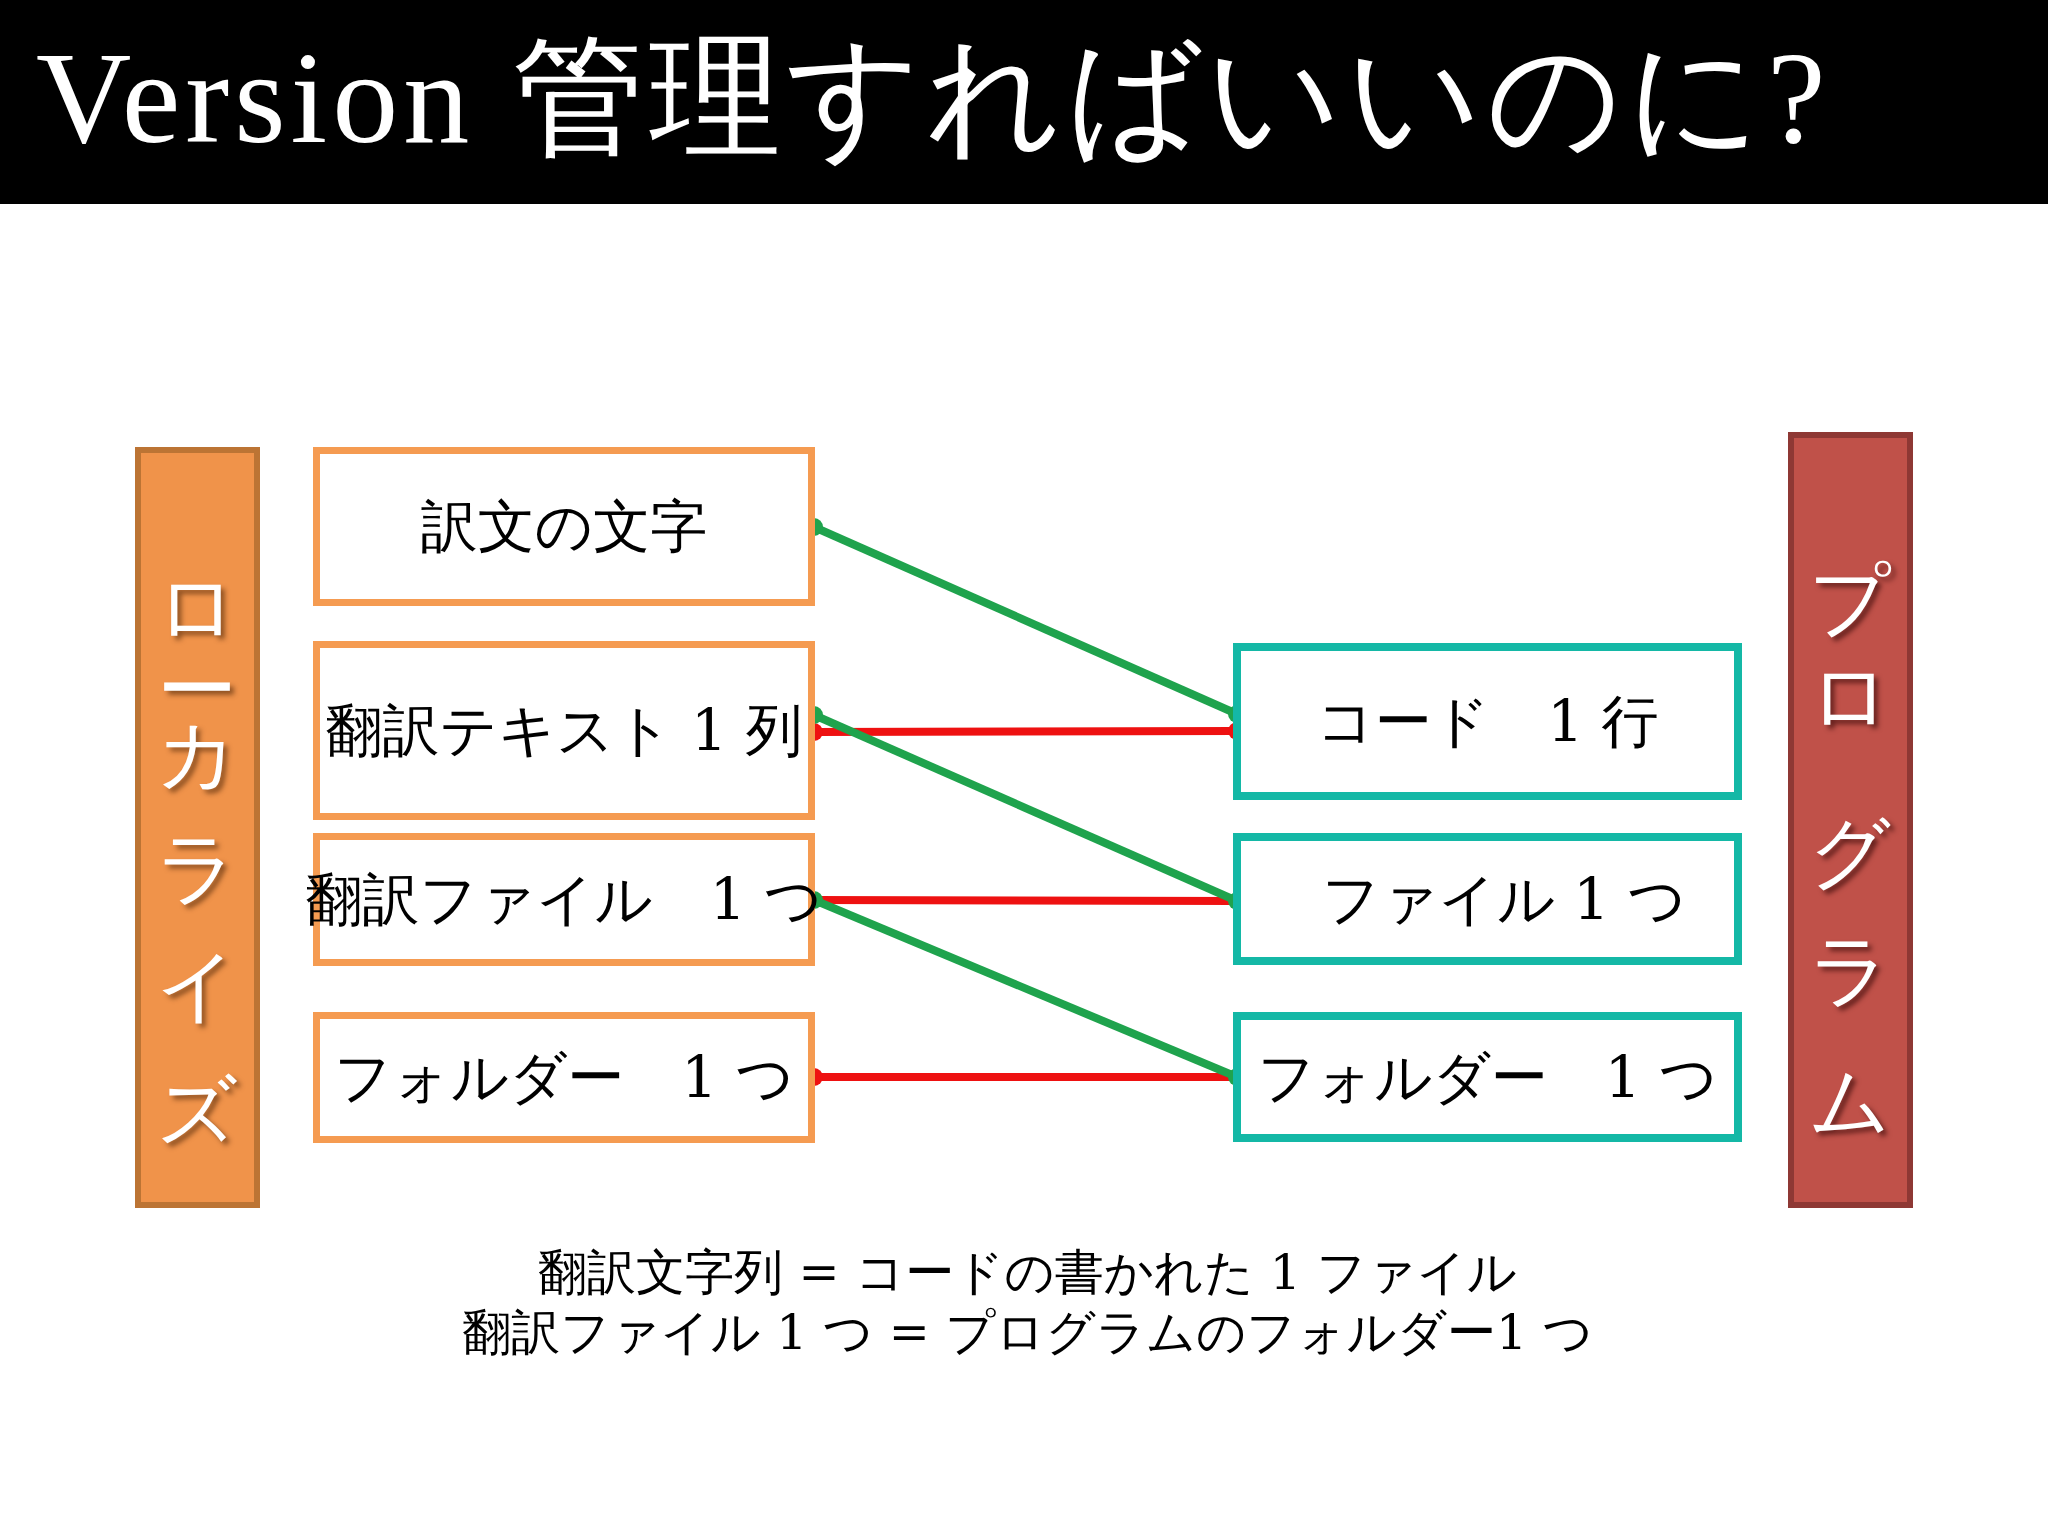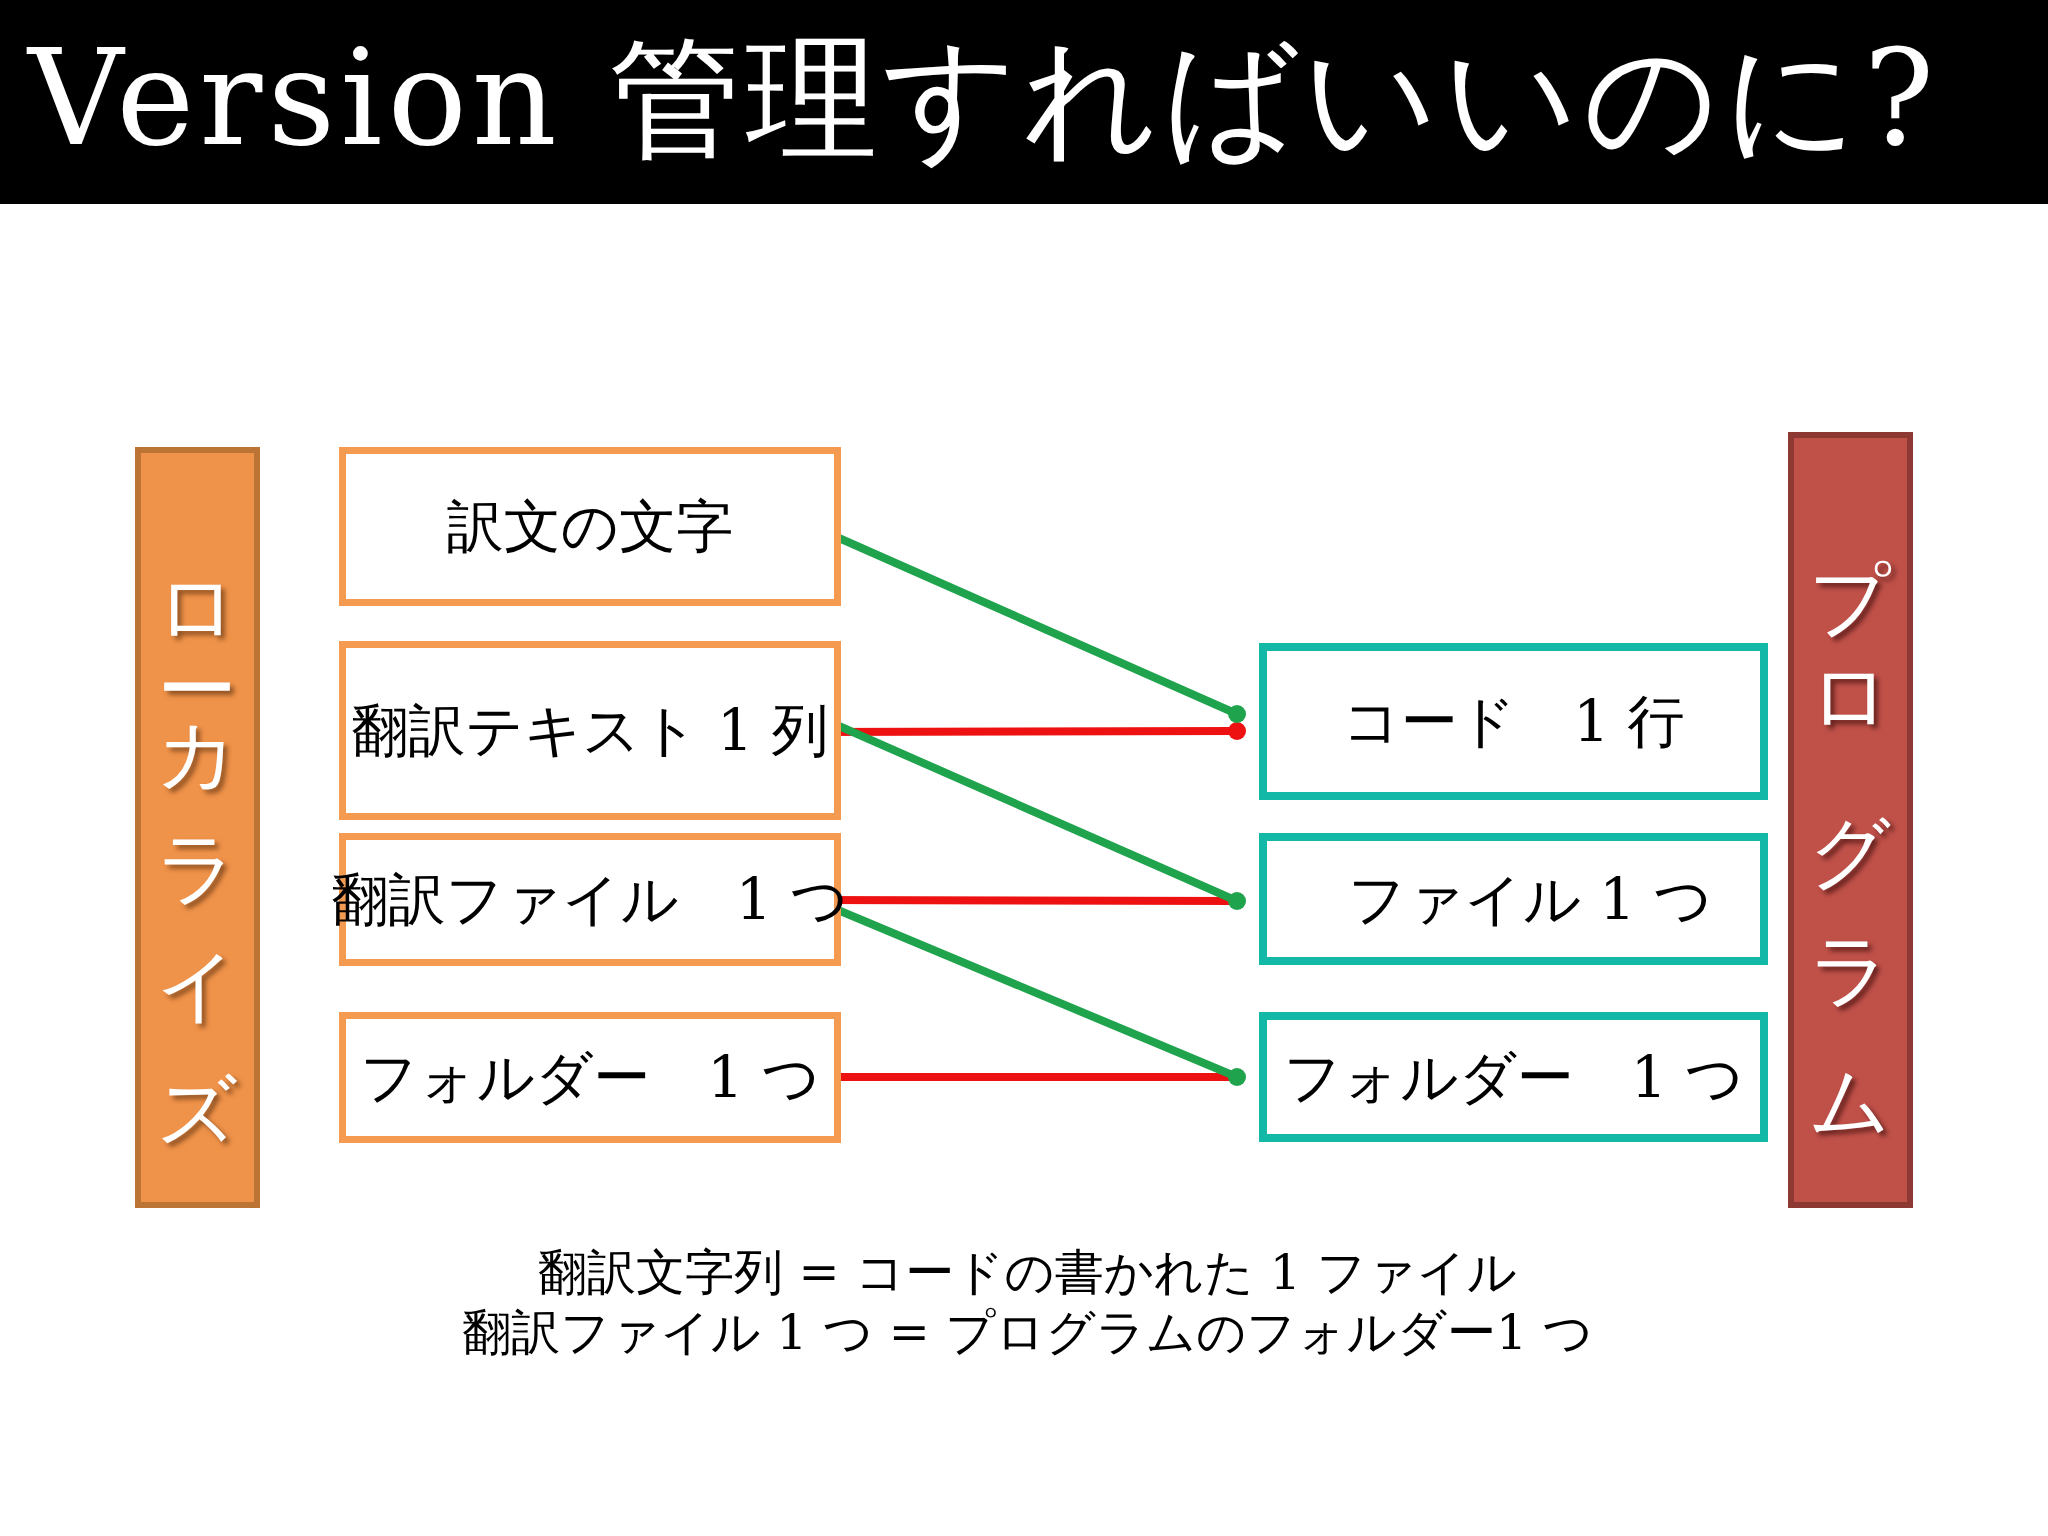--- a/index.html
+++ b/index.html
@@ -8,21 +8,21 @@
     width:2048px;height:1536px;
     background:#ffffff;
     overflow:hidden;
     font-family:"DejaVu Serif","Liberation Serif",serif;
   }
   
   .title-bar{
     position:absolute;left:0;top:0;width:2048px;height:204px;
     background:#000000;
     display:flex;align-items:center;
-    padding-left:28px;box-sizing:border-box;
+    padding-left:36px;box-sizing:border-box;font-family:Liberation Serif, serif;
   }
   .title-text{
     color:#ffffff;font-size:132px;letter-spacing:5px;
     white-space:nowrap;line-height:1;
     transform:translateY(-4px);
   }
   
   .vbar{
     position:absolute;box-sizing:border-box;
     display:flex;align-items:center;justify-content:center;
@@ -38,21 +38,21 @@
   }
   .left-vbar .vbar-label{font-size:80px;letter-spacing:22px;}
   .right-vbar{
     left:1788px;top:432px;width:125px;height:776px;
     background:#C05149;border:6px solid #8E3834;
   }
   .right-vbar .vbar-label{font-size:80px;letter-spacing:40px;text-shadow:4px 4px 5px rgba(40,0,0,.6);}
   
   .ebox{
     position:absolute;box-sizing:border-box;background:#ffffff;
-    display:flex;align-items:center;justify-content:center;margin-left:26px;
+    display:flex;align-items:center;justify-content:center;
   }
   .ebox-label{
     font-size:57px;color:#000000;white-space:nowrap;line-height:1;
   }
   .lbox{left:313px;width:502px;border:7px solid #F59B51;}
   .rbox{left:1233px;width:509px;border:8px solid #14b8a6;}
   .lbox1{top:447px;height:159px;}
   .lbox2{top:641px;height:179px;}
   .lbox3{top:833px;height:133px;}
   .lbox4{top:1012px;height:131px;}

